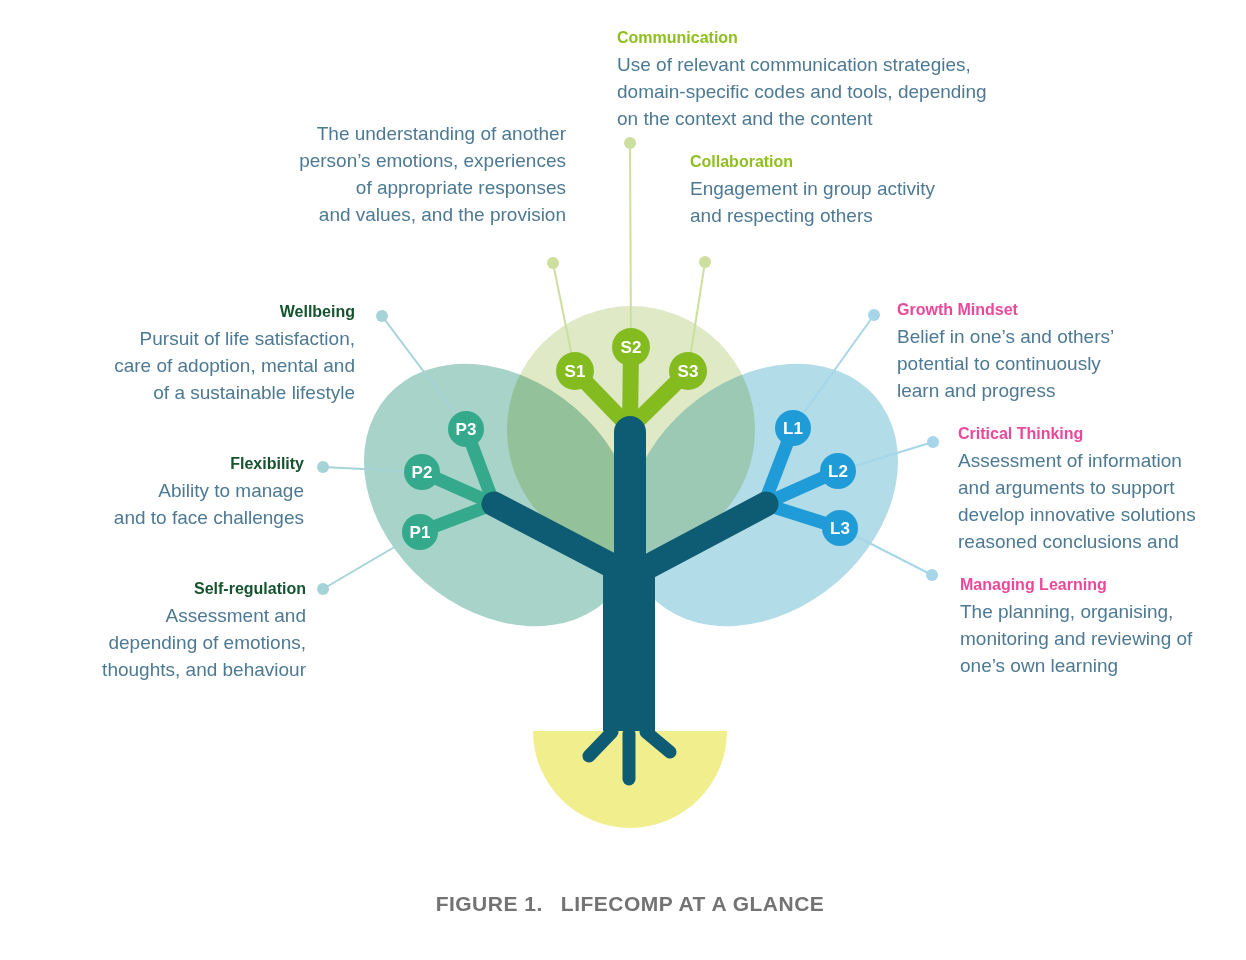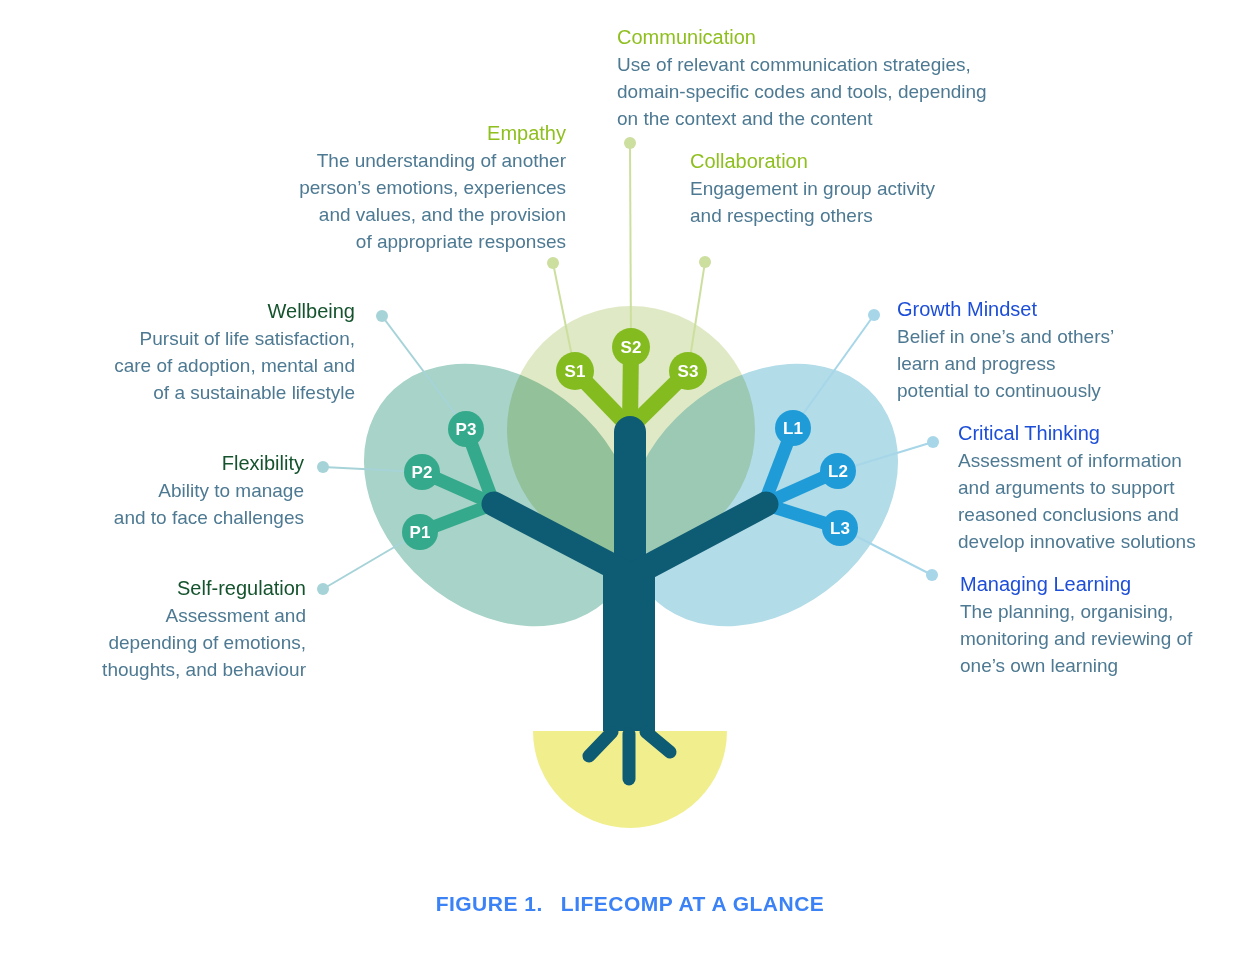--- a/index.html
+++ b/index.html
@@ -4,29 +4,29 @@
 <style>
   html,body { margin:0; padding:0; background:#ffffff; }
   .canvas {
     position:relative; width:1246px; height:960px; background:#ffffff;
     font-family:"Liberation Sans", sans-serif; overflow:hidden;
   }
   .tree-svg { position:absolute; left:0; top:0; }
   .callout { position:absolute; font-size:19px; line-height:27px; color:#4d7992; }
   .align-right { text-align:right; }
   .align-left  { text-align:left; }
-  .callout-title { font-weight:normal; font-size:20px; line-height:27px; }
+  .callout-title { font-weight:bold; font-size:16px; line-height:27px; }
   .t-green { color:#8fbf1f; }
   .t-teal  { color:#14532d; }
-  .t-blue  { color:#1d4ed8; }
+  .t-blue  { color:#ec4899; }
   .callout-line { white-space:nowrap; }
   .caption {
     position:absolute; top:892px; left:0; width:100%; box-sizing:border-box;
     display:flex; justify-content:center; gap:18px; padding-left:14px;
-    color:#3b82f6; font-weight:bold; font-size:21px; letter-spacing:0.5px;
+    color:#737373; font-weight:bold; font-size:21px; letter-spacing:0.5px;
   }
   .node-label {
     font-family:"Liberation Sans", sans-serif; font-size:17px; font-weight:bold;
     fill:#ffffff; text-anchor:middle;
   }
   .blend { mix-blend-mode:multiply; }
 </style>
 </head>
 <body>
 
@@ -120,25 +120,24 @@
   </svg>
 
   <div class="callout align-left" style="left:617px; top:24px;">
     <div class="callout-title t-green">Communication</div>
     <div class="callout-line">Use of relevant communication strategies,</div>
     <div class="callout-line">domain-specific codes and tools, depending</div>
     <div class="callout-line">on the context and the content</div>
   </div>
 
   <div class="callout align-right" style="right:680px; top:120px;">
-    <div class="callout-title t-green">Empathy</div>
     <div class="callout-line">The understanding of another</div>
     <div class="callout-line">person’s emotions, experiences</div>
+    <div class="callout-line">of appropriate responses</div>
     <div class="callout-line">and values, and the provision</div>
-    <div class="callout-line">of appropriate responses</div>
   </div>
 
   <div class="callout align-left" style="left:690px; top:148px;">
     <div class="callout-title t-green">Collaboration</div>
     <div class="callout-line">Engagement in group activity</div>
     <div class="callout-line">and respecting others</div>
   </div>
 
   <div class="callout align-right" style="right:891px; top:298px;">
     <div class="callout-title t-teal">Wellbeing</div>
@@ -156,30 +155,30 @@
   <div class="callout align-right" style="right:940px; top:575px;">
     <div class="callout-title t-teal">Self-regulation</div>
     <div class="callout-line">Assessment and</div>
     <div class="callout-line">depending of emotions,</div>
     <div class="callout-line">thoughts, and behaviour</div>
   </div>
 
   <div class="callout align-left" style="left:897px; top:296px;">
     <div class="callout-title t-blue">Growth Mindset</div>
     <div class="callout-line">Belief in one’s and others’</div>
+    <div class="callout-line">potential to continuously</div>
     <div class="callout-line">learn and progress</div>
-    <div class="callout-line">potential to continuously</div>
   </div>
 
   <div class="callout align-left" style="left:958px; top:420px;">
     <div class="callout-title t-blue">Critical Thinking</div>
     <div class="callout-line">Assessment of information</div>
     <div class="callout-line">and arguments to support</div>
+    <div class="callout-line">develop innovative solutions</div>
     <div class="callout-line">reasoned conclusions and</div>
-    <div class="callout-line">develop innovative solutions</div>
   </div>
 
   <div class="callout align-left" style="left:960px; top:571px;">
     <div class="callout-title t-blue">Managing Learning</div>
     <div class="callout-line">The planning, organising,</div>
     <div class="callout-line">monitoring and reviewing of</div>
     <div class="callout-line">one’s own learning</div>
   </div>
 
   <div class="caption">

